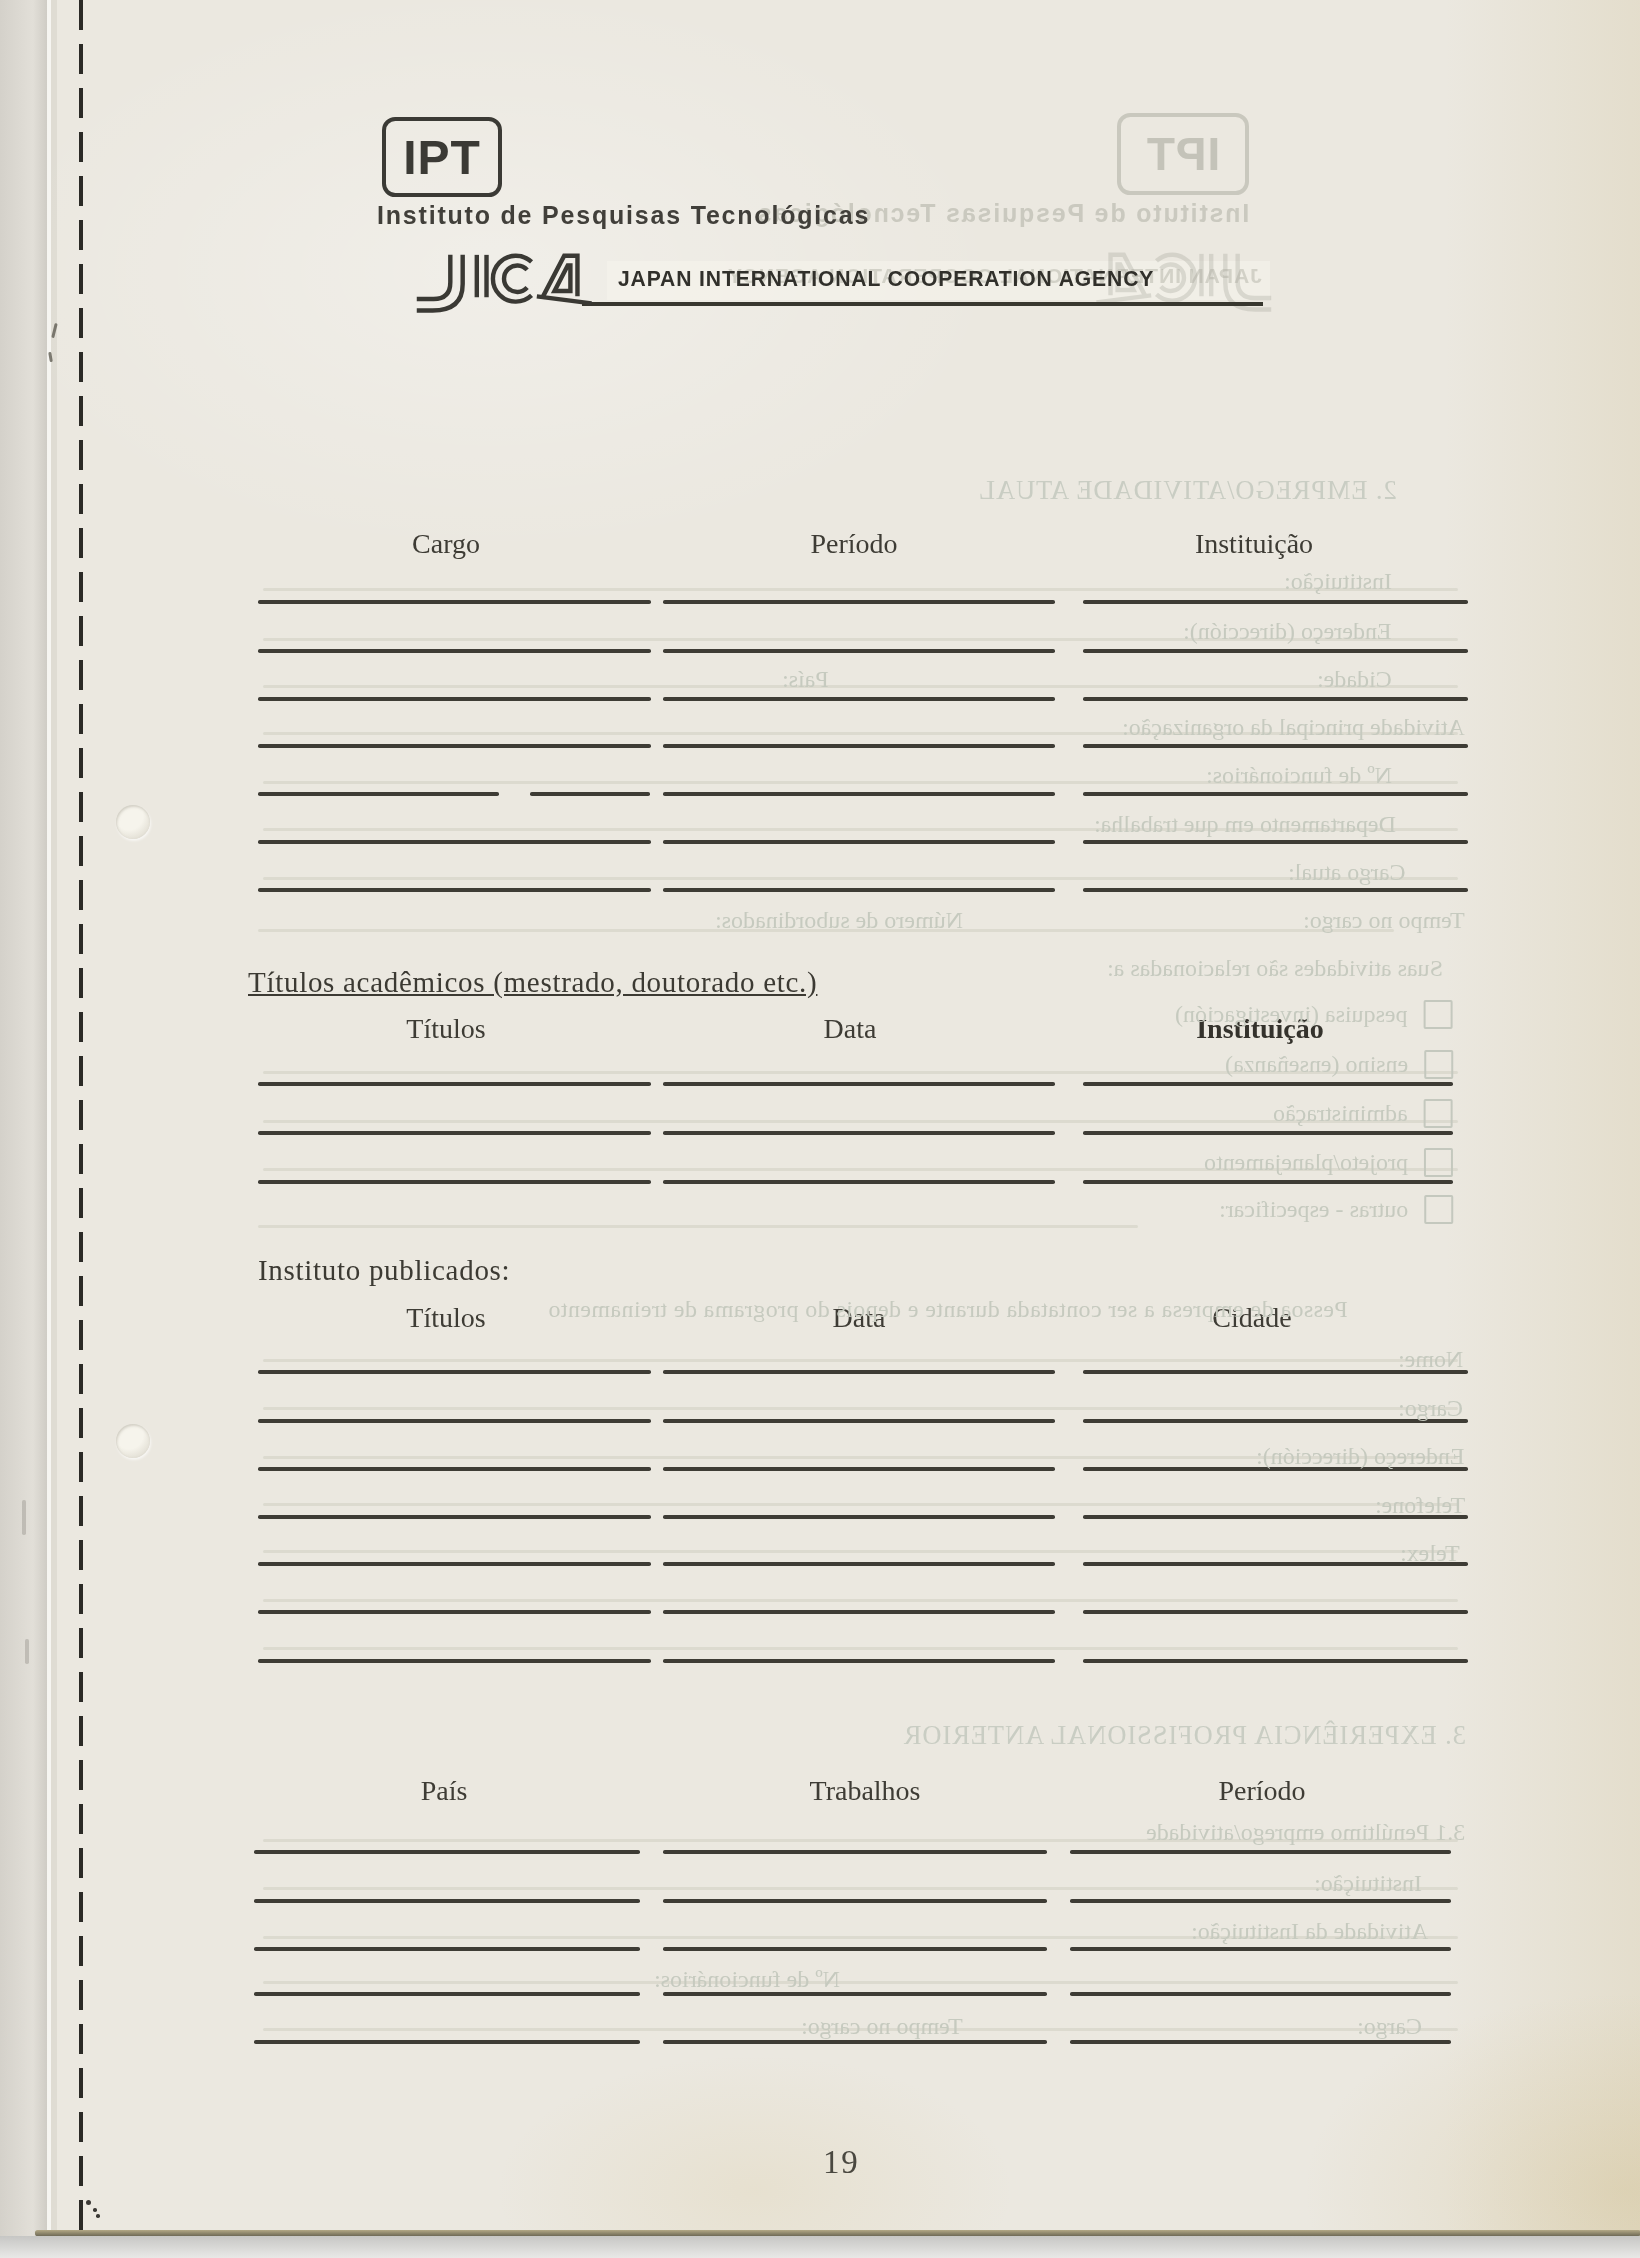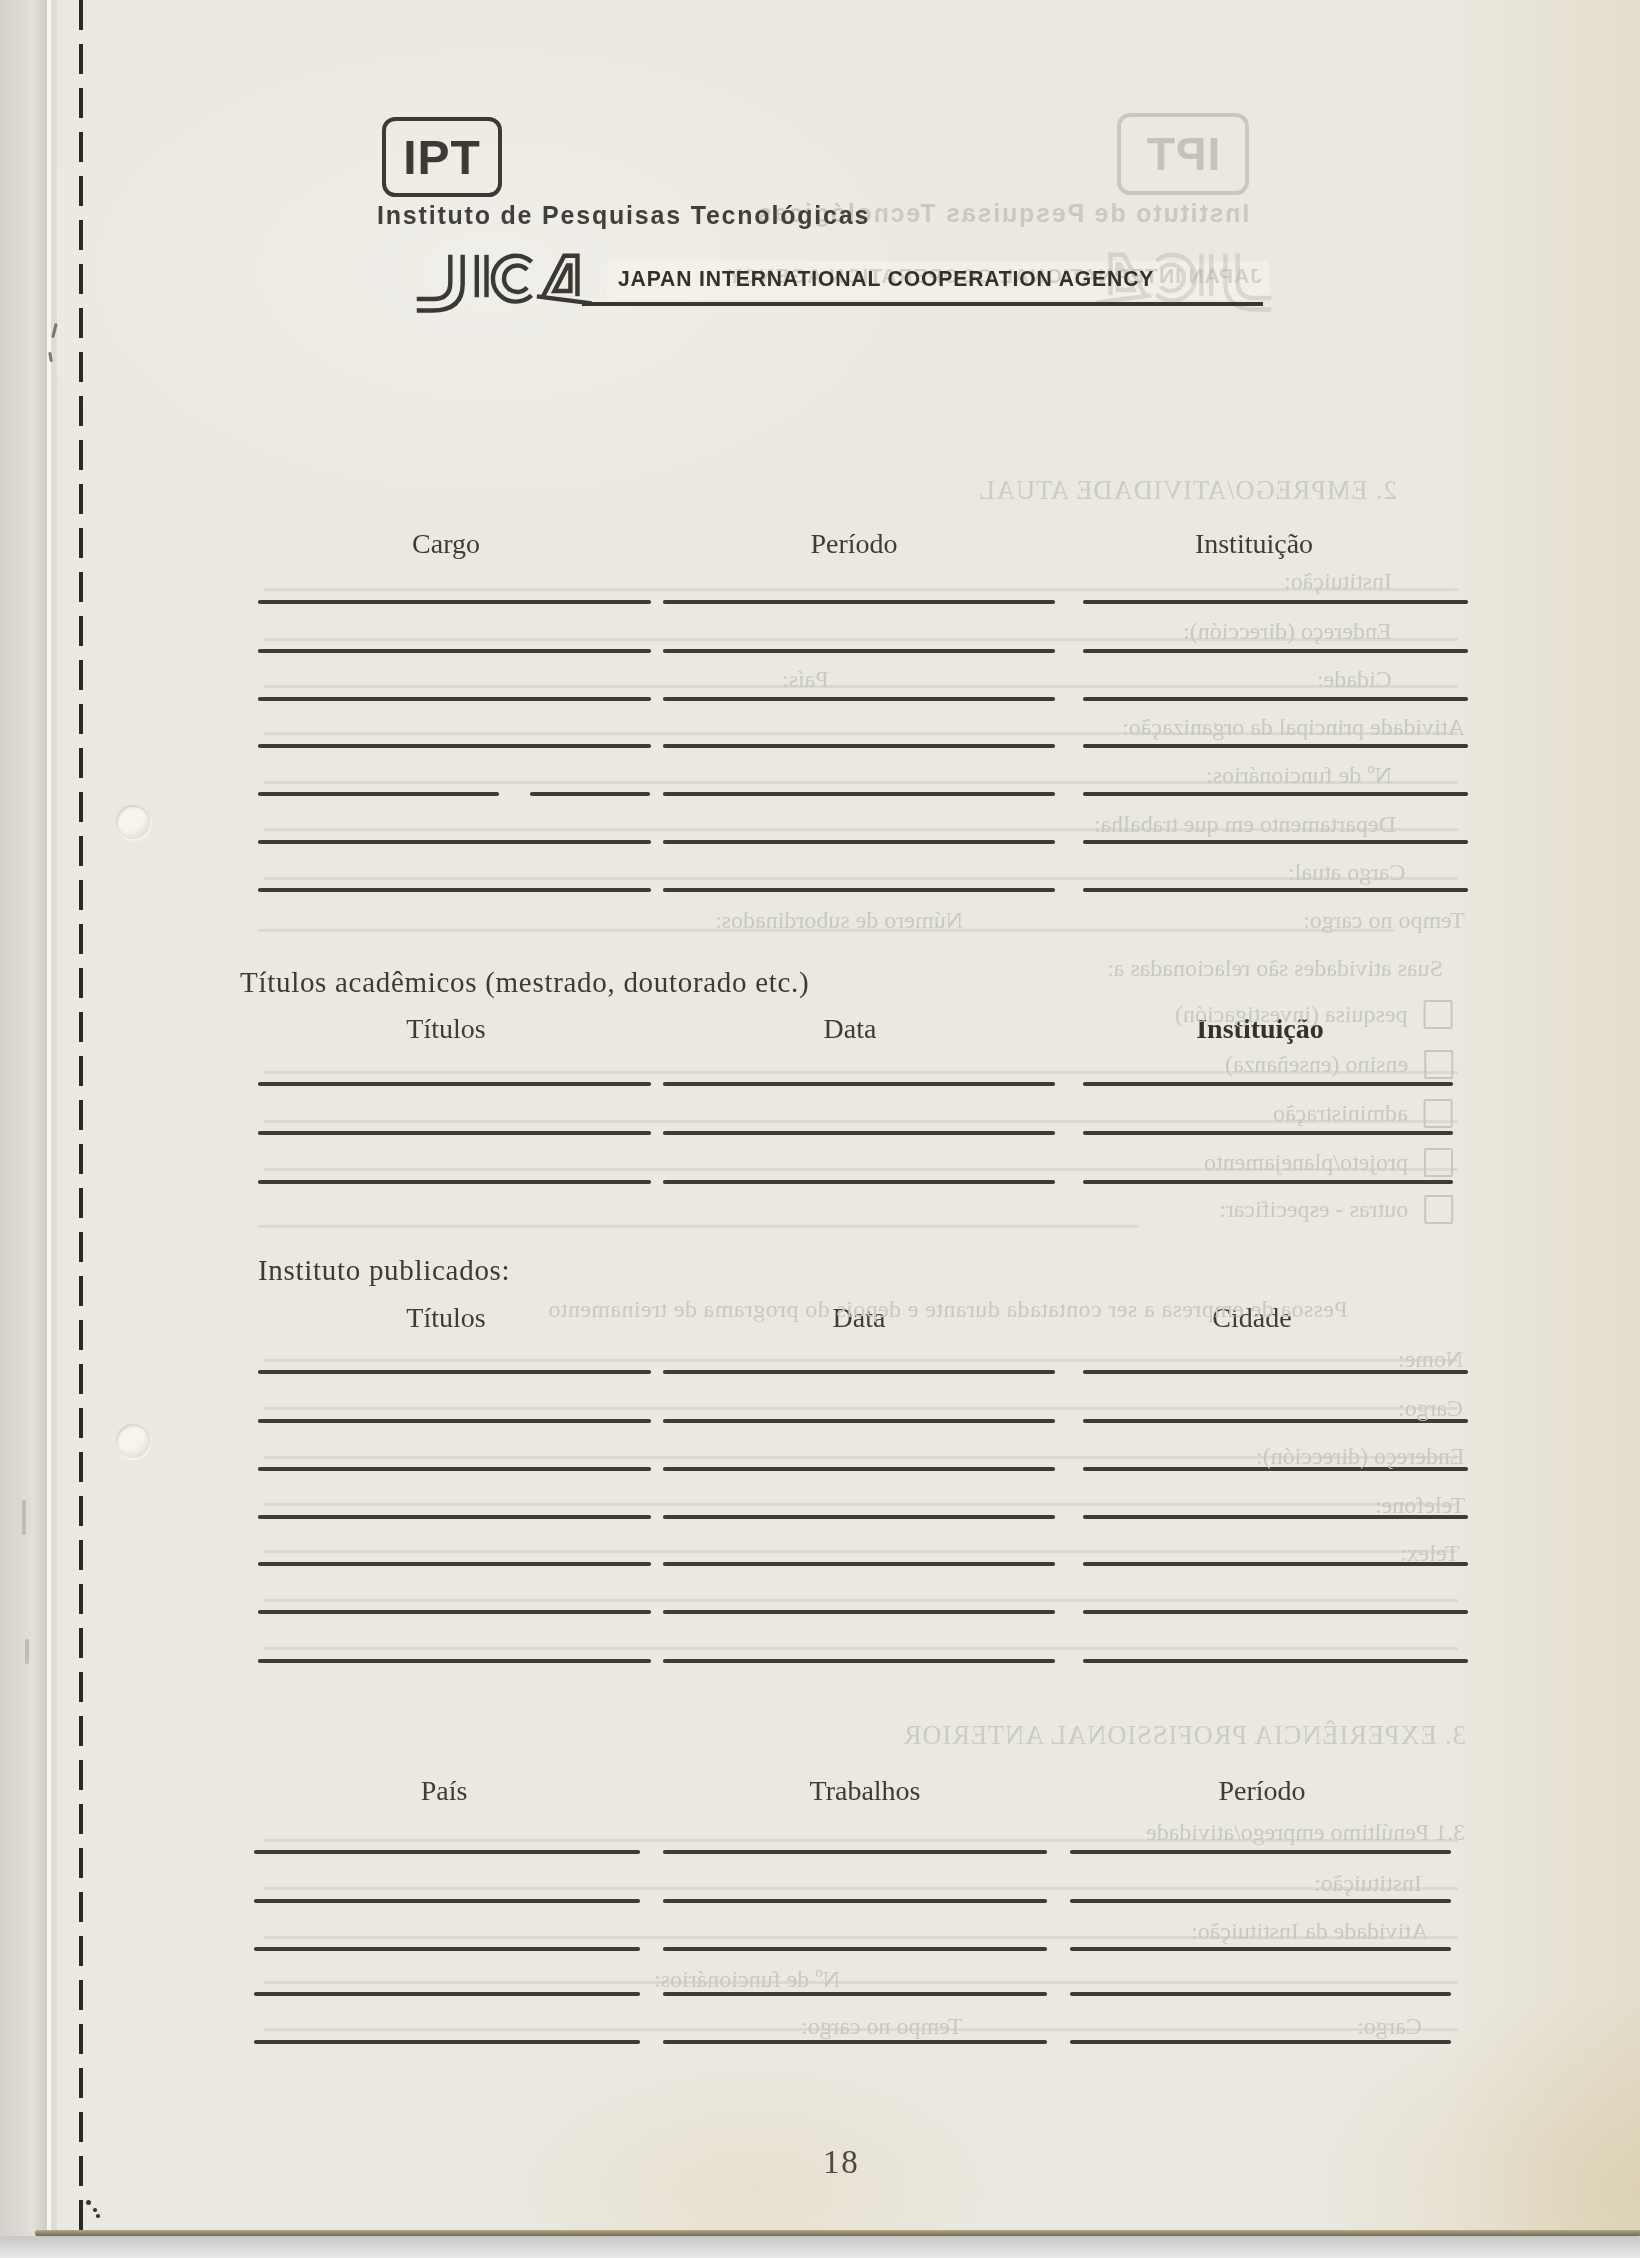--- a/index.html
+++ b/index.html
@@ -169,35 +169,35 @@
   <div class="bleed" style="right:219px;top:1870px;">Instituição:</div>
   <div class="bleed" style="right:213px;top:1918px;">Atividade da Instituição:</div>
   <div class="bleed" style="right:801px;top:1966px;">Nº de funcionários:</div>
   <div class="bleed" style="right:219px;top:2013px;">Cargo:</div>
   <div class="bleed" style="right:678px;top:2013px;">Tempo no cargo:</div>
 
   <div class="colhead" style="left:446px;top:528px;">Cargo</div>
   <div class="colhead" style="left:854px;top:528px;">Período</div>
   <div class="colhead" style="left:1254px;top:528px;">Instituição</div>
 
-  <div class="title" style="left:240px;top:966px;">Títulos acadêmicos (mestrado, doutorado etc.)</div>
+  <div class="title" style="left:248px;top:966px;text-decoration:underline;">Títulos acadêmicos (mestrado, doutorado etc.)</div>
   <div class="colhead" style="left:446px;top:1013px;">Títulos</div>
   <div class="colhead" style="left:850px;top:1013px;">Data</div>
   <div class="colhead bold" style="left:1260px;top:1013px;">Instituição</div>
 
   <div class="title" style="left:258px;top:1254px;">Instituto publicados:</div>
   <div class="colhead" style="left:446px;top:1302px;">Títulos</div>
   <div class="colhead" style="left:859px;top:1302px;">Data</div>
   <div class="colhead" style="left:1252px;top:1302px;">Cidade</div>
 
   <div class="colhead" style="left:444px;top:1775px;">País</div>
   <div class="colhead" style="left:865px;top:1775px;">Trabalhos</div>
   <div class="colhead" style="left:1262px;top:1775px;">Período</div>
 
-  <div class="abs pagenum">18</div>
+  <div class="abs pagenum">19</div>
 
   <div id="lines-layer">
       <div class="gln" style="left: 263px; top: 588px; width: 1195px;"></div>
       <div class="ln" style="left: 258px; top: 600px; width: 393px;"></div>
       <div class="ln" style="left: 663px; top: 600px; width: 392px;"></div>
       <div class="ln" style="left: 1083px; top: 600px; width: 385px;"></div>
       <div class="gln" style="left: 263px; top: 638px; width: 1195px;"></div>
       <div class="ln" style="left: 258px; top: 649px; width: 393px;"></div>
       <div class="ln" style="left: 663px; top: 649px; width: 392px;"></div>
       <div class="ln" style="left: 1083px; top: 649px; width: 385px;"></div>

